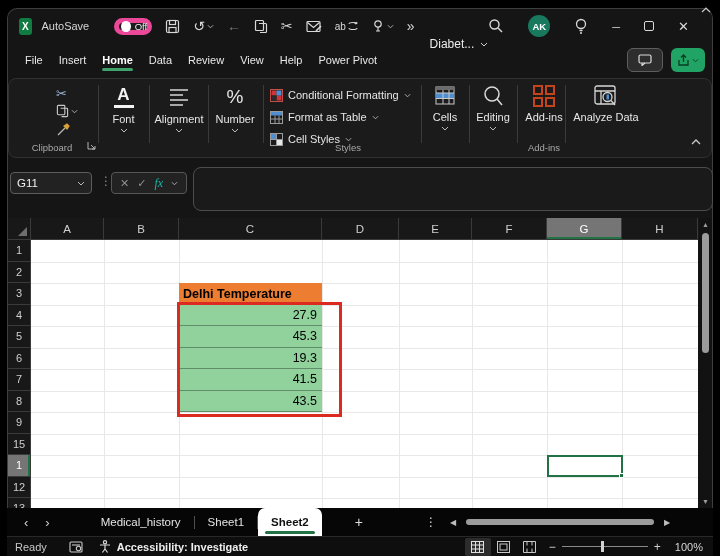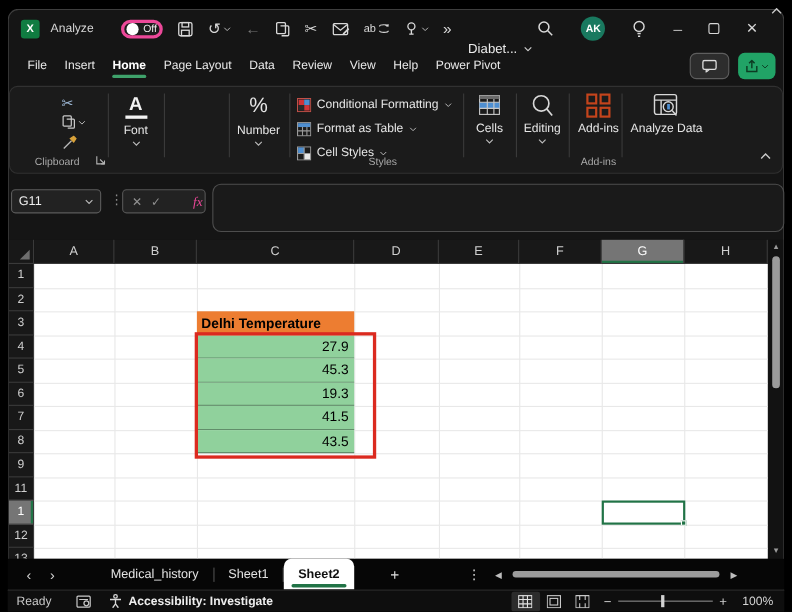--- a/index.html
+++ b/index.html
@@ -13,21 +13,21 @@
   button { background:none; border:none; color:#d8d8d8; cursor:default; font-family:inherit; }
   svg { display:block; }
 
   
   #titlebar { position:absolute; left:7px; top:8px; right:7px; height:36px;
     display:flex; align-items:center; color:#d9d9d9; }
   .xlogo { width:17px; height:17px; margin-left:12px; background:#107C41;
     border-radius:3px; color:#fff; font-size:10px; font-weight:bold;
     display:flex; align-items:center; justify-content:center; }
   .asave { margin-left:10px; font-size:11px; color:#d6d6d6; }
-  .toggle { margin-left:25px; width:38px; height:17px; border:3px solid #ec4899;
+  .toggle { margin-left:25px; width:38px; height:17px; border:5px solid #ec4899;
     border-radius:9px; display:flex; align-items:center; background:#1c1c1c; }
   .toggle .knob { width:11px; height:11px; border-radius:50%; background:#fff; margin-left:2px; }
   .toggle .tstate { font-size:9.5px; color:#eee; margin-left:4px; }
   .qat { margin-left:13px; display:inline-flex; align-items:center; gap:2px; font-size:14px; color:#d8d8d8; }
   .qat.dim { color:#787878; }
   .glyph14 { font-size:14px; line-height:1; }
   .title-wrap { margin-left:15px; display:flex; align-items:center; gap:6px;
     font-size:12px; color:#ececec;margin-top:36px; }
   .tb-right { margin-left:auto; display:flex; align-items:center; }
   .tb-right > * { margin-right:24px; }
@@ -67,21 +67,21 @@
   
   #namebox { position:absolute; left:10px; top:172px; width:82px; height:22px;
     background:#222; border:1px solid #5c5c5c; border-radius:4px; display:flex;
     align-items:center; font-size:11.5px; color:#f0f0f0; padding:0 6px; }
   #namebox .nbtext { flex:1; }
   #fr-dots { position:absolute; left:100px; top:174px; color:#8a8a8a; font-size:12px; }
   #fxbox { position:absolute; left:111px; top:172px; width:76px; height:22px;
     background:#222; border:1px solid #565656; border-radius:4px; display:flex;
     align-items:center; gap:8px; padding:0 8px; }
   #fxbox .dimglyph { color:#8f8f8f; font-size:11px; }
-  #fxbox .fx { color:#ec4899; font-size:12px; font-style:italic; font-family:"Liberation Serif","DejaVu Serif",serif;margin-left:21px; }
+  #fxbox .fx { color:#14b8a6; font-size:12px; font-style:italic; font-family:"Liberation Serif","DejaVu Serif",serif; }
   #formula-input { position:absolute; left:193px; top:167px; width:520px; height:44px;
     background:#1a1a1a; border:1px solid #4d4d4d; border-radius:8px; color:#eee;
     font-size:12px; padding:4px 8px; }
   #fb-expand { position:absolute; right:9px; top:7px; color:#c9c9c9; }
 
   
   #corner { position:absolute; left:8px; top:218px; width:23px; height:22px;
     background:#181818; border-right:1px solid #3a3a3a; border-bottom:1px solid #3a3a3a; }
   #corner .tri { position:absolute; right:3px; bottom:3px; width:0; height:0;
     border-left:9px solid transparent; border-bottom:9px solid #6e6e6e; }
@@ -159,21 +159,21 @@
 </head>
 <body>
 
 <div id="stage">
   <div class="window"></div>
 
   <header id="titlebar">
     <div class="xlogo">
       <span>X</span>
     </div>
-    <span class="asave">Analyze</span>
+    <span class="asave">AutoSave</span>
     <div class="toggle">
       <span class="knob"></span>
       <span class="tstate">Off</span>
     </div>
     <button class="qat">
       <svg width="15" height="15" viewBox="0 0 15 15">
           <g fill="none" stroke="#d8d8d8" stroke-width="1.2">
             <rect x="1.5" y="1.5" width="12" height="12" rx="1.5"></rect>
             <rect x="4.5" y="1.5" width="6" height="4"></rect>
             <rect x="4" y="8.5" width="7" height="5"></rect>
@@ -265,21 +265,20 @@
         <span style="font-size:13px">✕</span>
       </button>
     </div>
   </header>
 
   <nav id="menubar">
     <div id="menu-tabs">
         <span class="mtab">File</span>
         <span class="mtab">Insert</span>
         <span class="mtab active">Home</span>
-        <span class="mtab">Page Layout</span>
         <span class="mtab">Data</span>
         <span class="mtab">Review</span>
         <span class="mtab">View</span>
         <span class="mtab">Help</span>
         <span class="mtab">Power Pivot</span>
       </div>
     <div class="mb-right">
       <button class="comment-btn">
         <svg width="14" height="12" viewBox="0 0 14 12">
             <g fill="none" stroke="#dcdcdc" stroke-width="1.2">
@@ -343,20 +342,31 @@
           </g>
         </svg>
     </button>
 
     <button class="bigbtn" style="left:92px;width:45px">
       <span style="height:26px;display:flex;flex-direction:column;align-items:center;justify-content:center">
         <span class="fontA">A</span>
           <span class="fontbar"></span>
       </span>
       <span>Font</span>
+      <svg width="8" height="5" viewBox="0 0 8 5">
+          <path d="M1 1l3 3 3-3" stroke="#bdbdbd" fill="none"></path>
+        </svg>
+    </button>
+    <button class="bigbtn" style="left:142px;width:56px">
+      <svg width="22" height="26" viewBox="0 0 22 26">
+          <g stroke="#d8d8d8" stroke-width="1.5">
+            <path d="M2 6h18M2 11h13M2 16h18M2 21h13"></path>
+          </g>
+        </svg>
+      <span>Alignment</span>
       <svg width="8" height="5" viewBox="0 0 8 5">
           <path d="M1 1l3 3 3-3" stroke="#bdbdbd" fill="none"></path>
         </svg>
     </button>
     <button class="bigbtn" style="left:200px;width:52px">
       <span style="font-size:19px;color:#e6e6e6;height:26px;display:flex;align-items:center">%</span>
       <span>Number</span>
       <svg width="8" height="5" viewBox="0 0 8 5">
           <path d="M1 1l3 3 3-3" stroke="#bdbdbd" fill="none"></path>
         </svg>
@@ -498,21 +508,21 @@
   <div id="row-headers">
       <div class="rowh" style="height: 21.5px;">1</div>
       <div class="rowh" style="height: 21.5px;">2</div>
       <div class="rowh" style="height: 21.5px;">3</div>
       <div class="rowh" style="height: 21.5px;">4</div>
       <div class="rowh" style="height: 21.5px;">5</div>
       <div class="rowh" style="height: 21.5px;">6</div>
       <div class="rowh" style="height: 21.5px;">7</div>
       <div class="rowh" style="height: 21.5px;">8</div>
       <div class="rowh" style="height: 21.5px;">9</div>
-      <div class="rowh" style="height: 21.5px;">11</div>
+      <div class="rowh" style="height: 21.5px;">15</div>
       <div class="rowh sel" style="height: 21.5px;">1</div>
       <div class="rowh" style="height: 21.5px;">12</div>
       <div class="rowh" style="height: 21.5px;">13</div>
     </div>
 
   <div id="grid">
     <div id="gridlines">
         <div class="vline" style="left: 73px;"></div>
         <div class="vline" style="left: 148px;"></div>
         <div class="vline" style="left: 291px;"></div>

